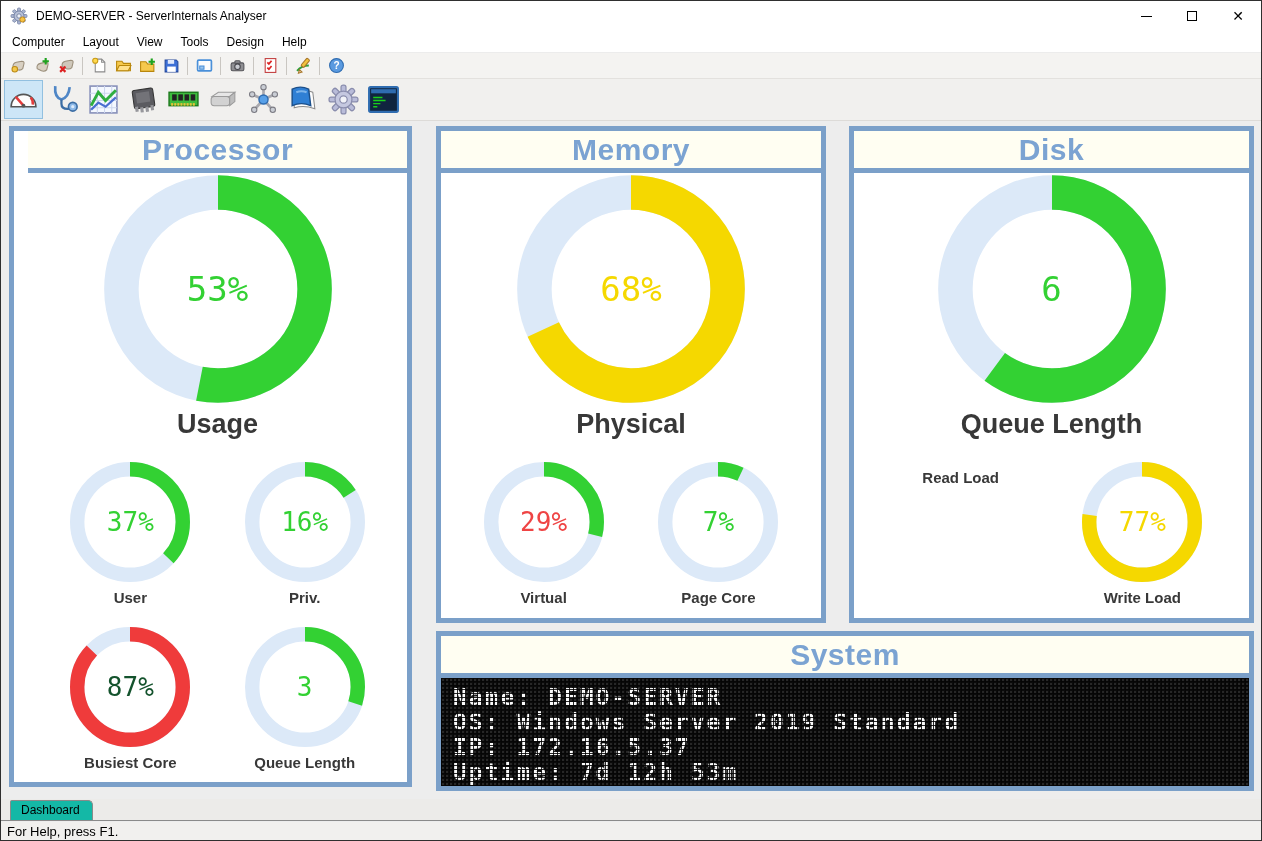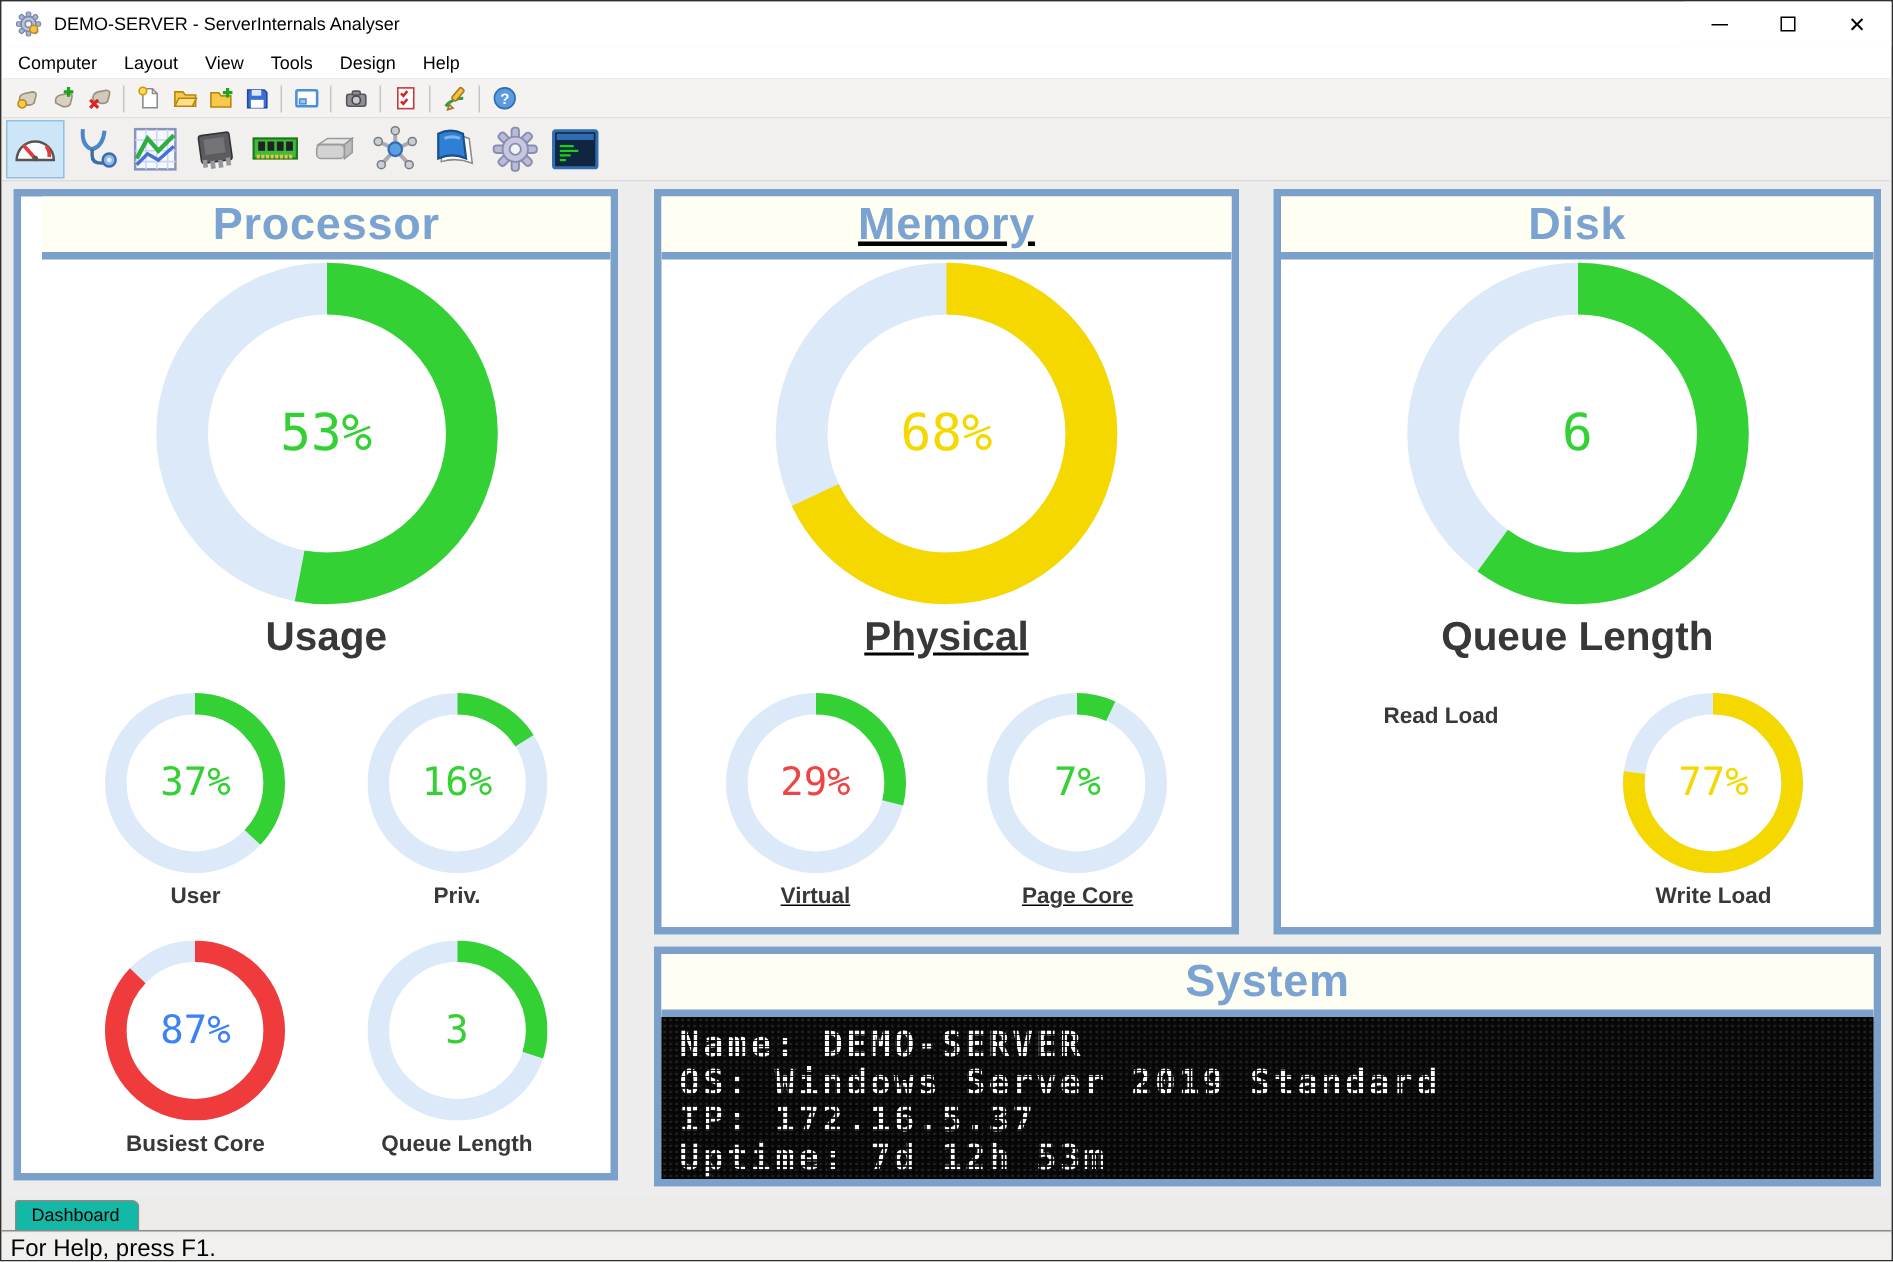--- a/index.html
+++ b/index.html
@@ -58,21 +58,21 @@
          background-size:4px 4px; padding:7px 8px 0 12px; overflow:hidden; }
   .lcd-line { font-family:"DejaVu Sans Mono",monospace; font-weight:bold; font-size:23px; line-height:25px;
               color:#fafafa; letter-spacing:2px; white-space:nowrap; }
   .lcd::after { content:""; position:absolute; inset:0; pointer-events:none;
       background-image:repeating-linear-gradient(0deg, rgba(5,5,5,.85) 0 1px, transparent 1px 4px),
                        repeating-linear-gradient(90deg, rgba(5,5,5,.85) 0 1px, transparent 1px 4px); }
 
   
   .tabbar { position:absolute; top:798px; left:0; right:0; height:22px; background:#ecebe9; border-bottom:1px solid #8a8a8a; display:flex; align-items:flex-end; padding-left:9px; }
   .tab { height:20px; background:#14b8a6; border:1px solid #8a8a8a; border-bottom:none; border-top-right-radius:5px; border-top-left-radius:2px; font-size:12px; padding:2px 12px 0 10px; cursor:pointer; color:#000; }
-  .statusbar { position:absolute; top:821px; left:0; right:0; height:19px; background:#f1f0ee; font-size:16px; color:#000; padding:2px 0 0 6px; }
+  .statusbar { position:absolute; top:821px; left:0; right:0; height:19px; background:#f1f0ee; font-size:13px; color:#000; padding:2px 0 0 6px; }
 </style>
 </head>
 <body>
 
 <div id="app">
 
   <div class="titlebar">
     <span class="app-ico">
       <svg viewBox="0 0 18 18">
           <g fill="#a9b4cf" stroke="#7a87a8" stroke-width="0.8">
@@ -337,39 +337,39 @@
               <div class="gauge-value" style="color: rgb(51, 209, 51);">16%</div>
             </div>
             <div class="small-label">Priv.</div>
           </div>
           <div class="small-cell">
             <div class="gauge small">
               <svg viewBox="0 0 100 100">
                   <circle class="track" cx="50" cy="50" r="44"></circle>
                   <circle class="arc" cx="50" cy="50" r="44" transform="rotate(-90 50 50)" stroke="#ef3b3b" stroke-dasharray="240.52033355883452 276.46015351590177"></circle>
                 </svg>
-              <div class="gauge-value" style="color: #3b82f6;">87%</div>
+              <div class="gauge-value" style="color: #14532d;">87%</div>
             </div>
             <div class="small-label">Busiest Core</div>
           </div>
           <div class="small-cell">
             <div class="gauge small">
               <svg viewBox="0 0 100 100">
                   <circle class="track" cx="50" cy="50" r="44"></circle>
                   <circle class="arc" cx="50" cy="50" r="44" transform="rotate(-90 50 50)" stroke="#33d133" stroke-dasharray="82.93804605477052 276.46015351590177"></circle>
                 </svg>
               <div class="gauge-value" style="color: rgb(51, 209, 51);">3</div>
             </div>
             <div class="small-label">Queue Length</div>
           </div>
         </div>
       </div>
     </div>
 
-    <div class="panel" style="left:435px; top:5px; width:390px; height:497px;text-decoration:underline;">
+    <div class="panel" style="left:435px; top:5px; width:390px; height:497px;">
       <div class="panel-header">Memory</div>
       <div class="panel-body">
         <div class="gauge big">
           <svg viewBox="0 0 100 100">
               <circle class="track" cx="50" cy="50" r="42"></circle>
               <circle class="arc" cx="50" cy="50" r="42" transform="rotate(-90 50 50)" stroke="#f5d800" stroke-dasharray="179.447772373049 263.89378290154264"></circle>
             </svg>
           <div class="gauge-value" style="color: rgb(245, 216, 0);">68%</div>
         </div>
         <div class="main-label">Physical</div>

